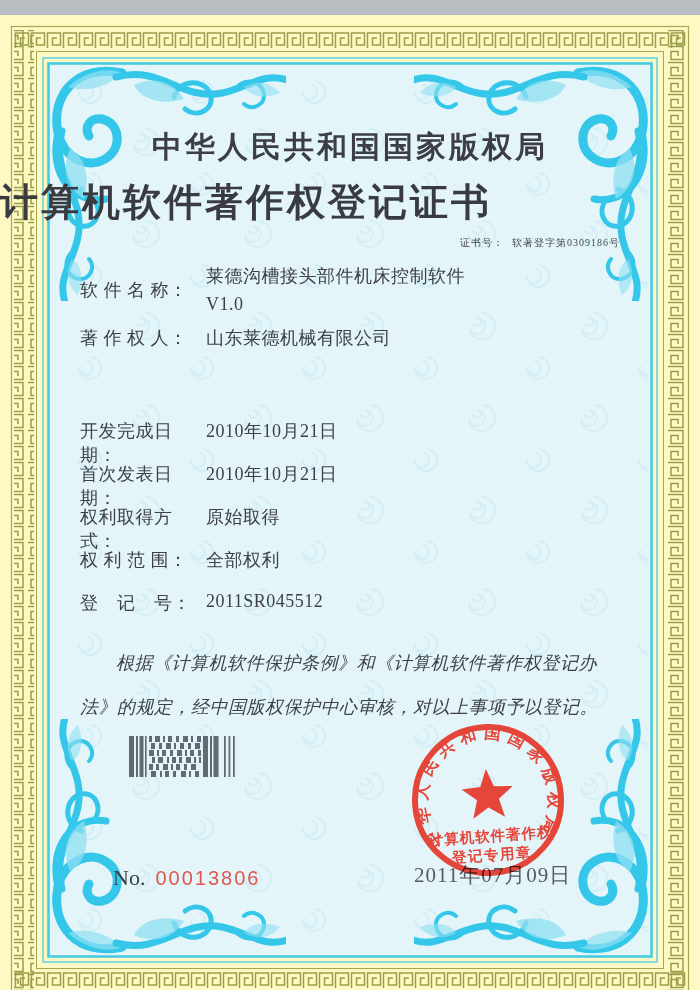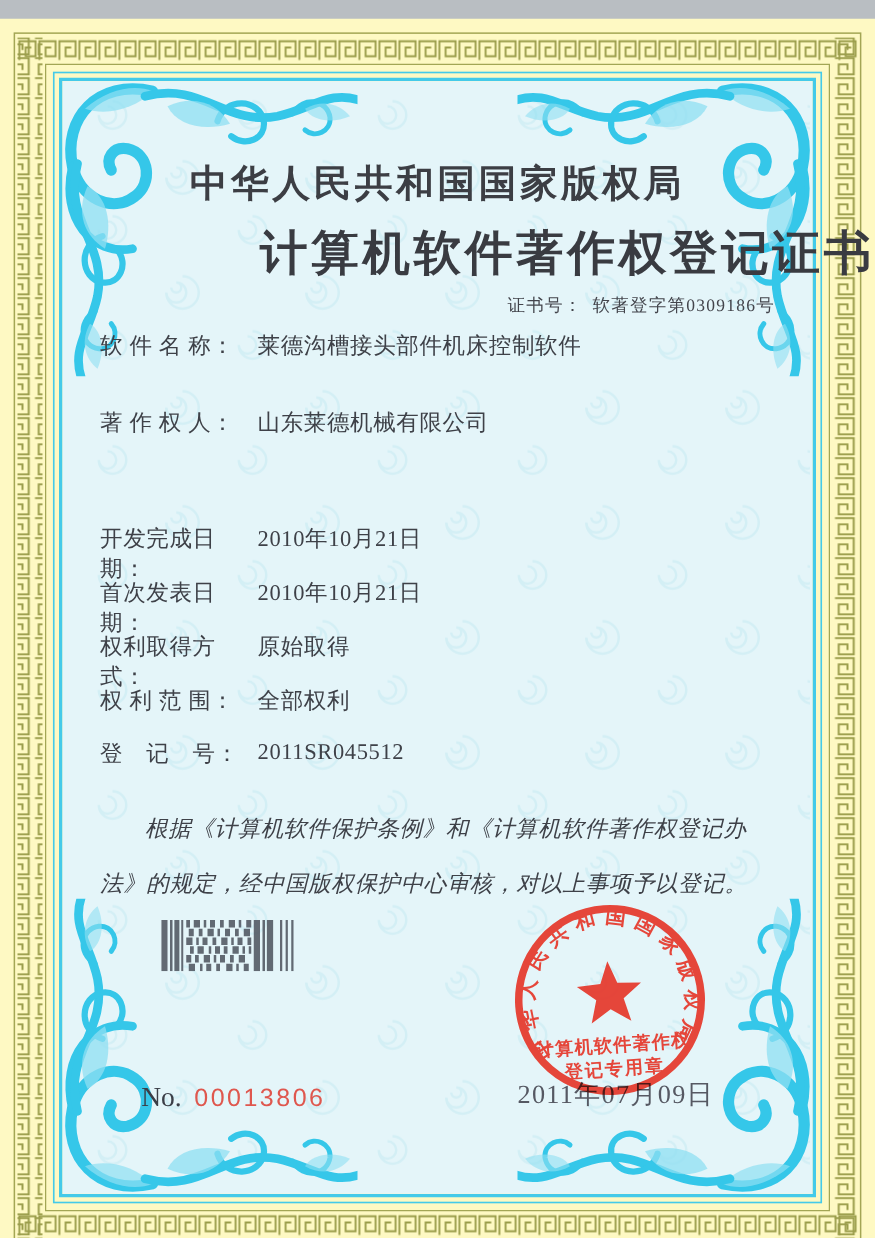--- a/index.html
+++ b/index.html
@@ -25,26 +25,26 @@
   .corner.br{bottom:38px;right:38px;transform:scale(-1,-1);}
   .content{position:absolute;inset:0;z-index:4;}
 
   .authority{
     position:absolute;top:112px;left:0;right:0;
     text-align:center;font-size:30px;font-weight:bold;
     letter-spacing:3px;color:#3c3e44;
   }
   .cert-title{
     position:absolute;top:162px;left:0;right:0;
-    text-align:right;font-size:38px;font-weight:bold;
+    text-align:left;font-size:38px;font-weight:bold;
     letter-spacing:3px;color:#393b41;
   }
   .cert-no-line{
     position:absolute;top:221px;right:80px;
-    font-size:14px;letter-spacing:1px;color:#43454c;
+    font-size:10px;letter-spacing:1px;color:#43454c;
   }
   .cert-no-line .lbl{margin-right:8px;}
 
   .field-row{position:absolute;left:80px;display:flex;font-size:18px;letter-spacing:.5px;}
   .field-row .f-label{width:126px;flex:0 0 126px;color:#3e4148;}
   .field-row .f-value{margin-left:0;color:#3e4148;}
   .two-line .f-value div{line-height:28px;}
 
   .row-software{top:247px;align-items:center;}
   .row-owner{top:311px;}
@@ -157,20 +157,21 @@
     <div class="cert-title">计算机软件著作权登记证书</div>
 
     <div class="cert-no-line">
       <span class="lbl">证书号：</span><span>软著登字第0309186号</span>
     </div>
 
     <div class="field-row row-software two-line">
       <span class="f-label">软 件 名 称：</span>
       <span class="f-value">
         <div>莱德沟槽接头部件机床控制软件</div>
+        <div>V1.0</div>
       </span>
     </div>
 
     <div class="field-row row-owner">
       <span class="f-label">著 作 权 人：</span>
       <span class="f-value">山东莱德机械有限公司</span>
     </div>
 
     <div class="field-row row-dev">
       <span class="f-label">开发完成日期：</span>

